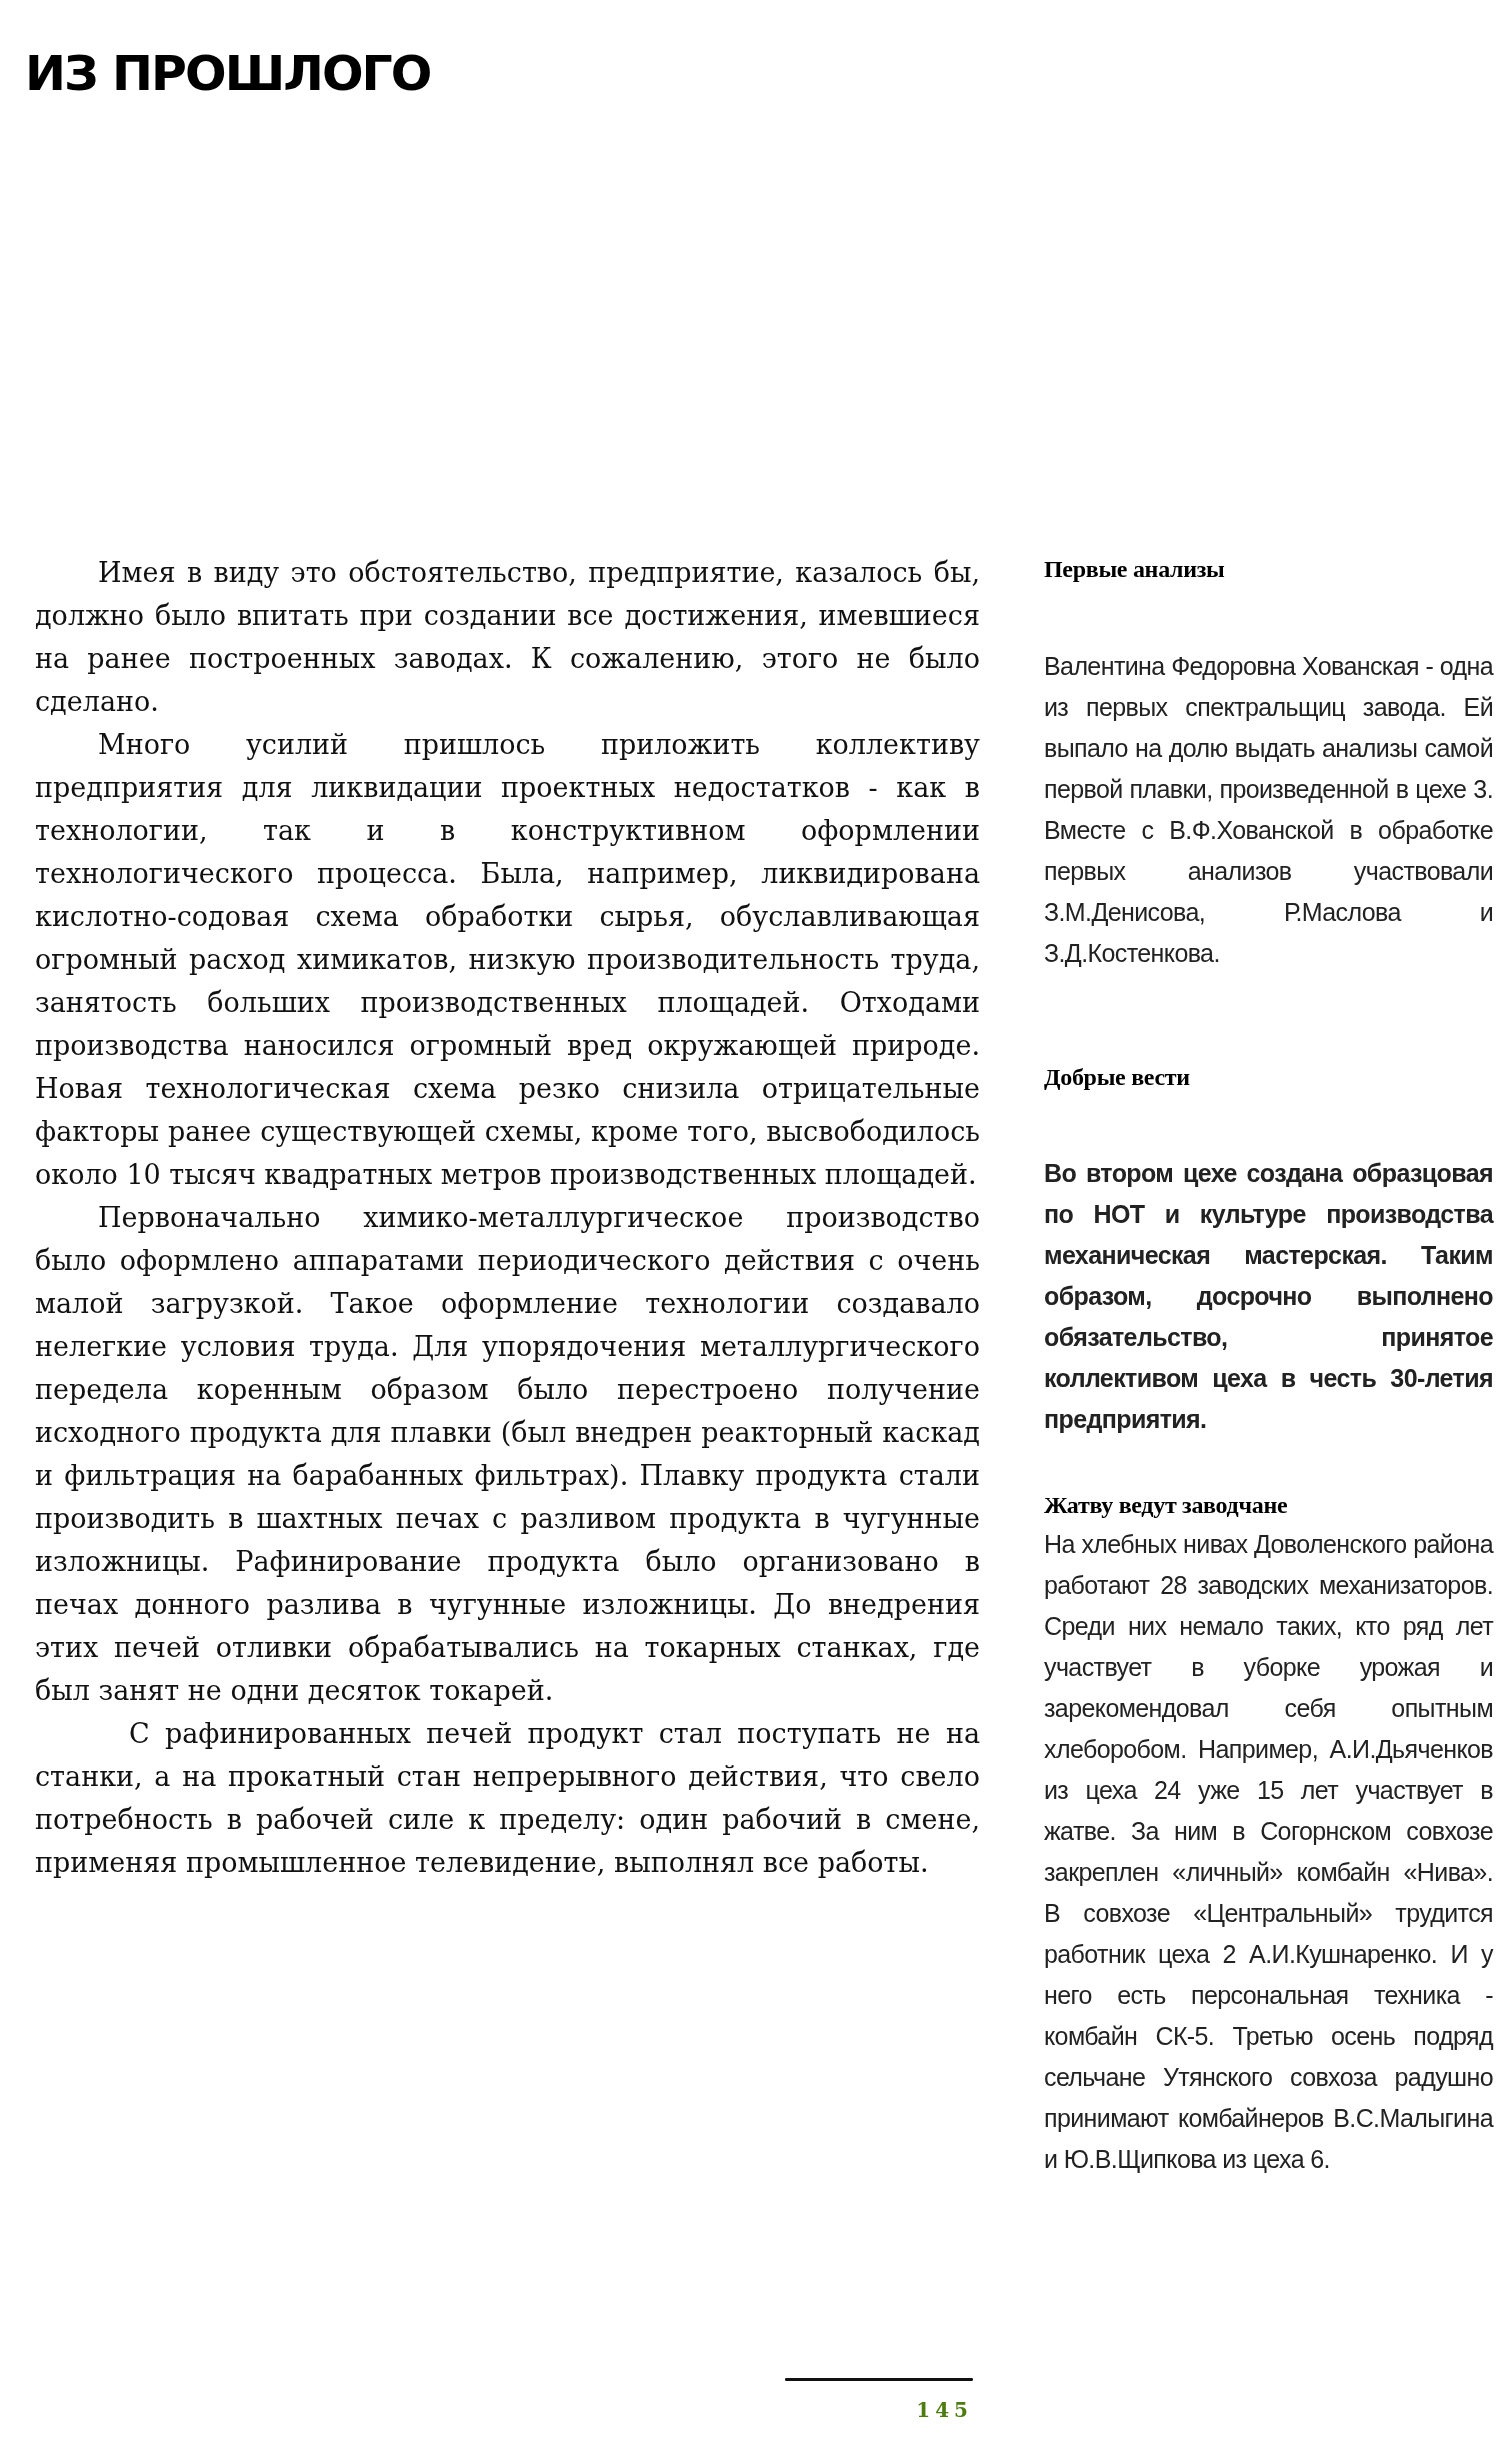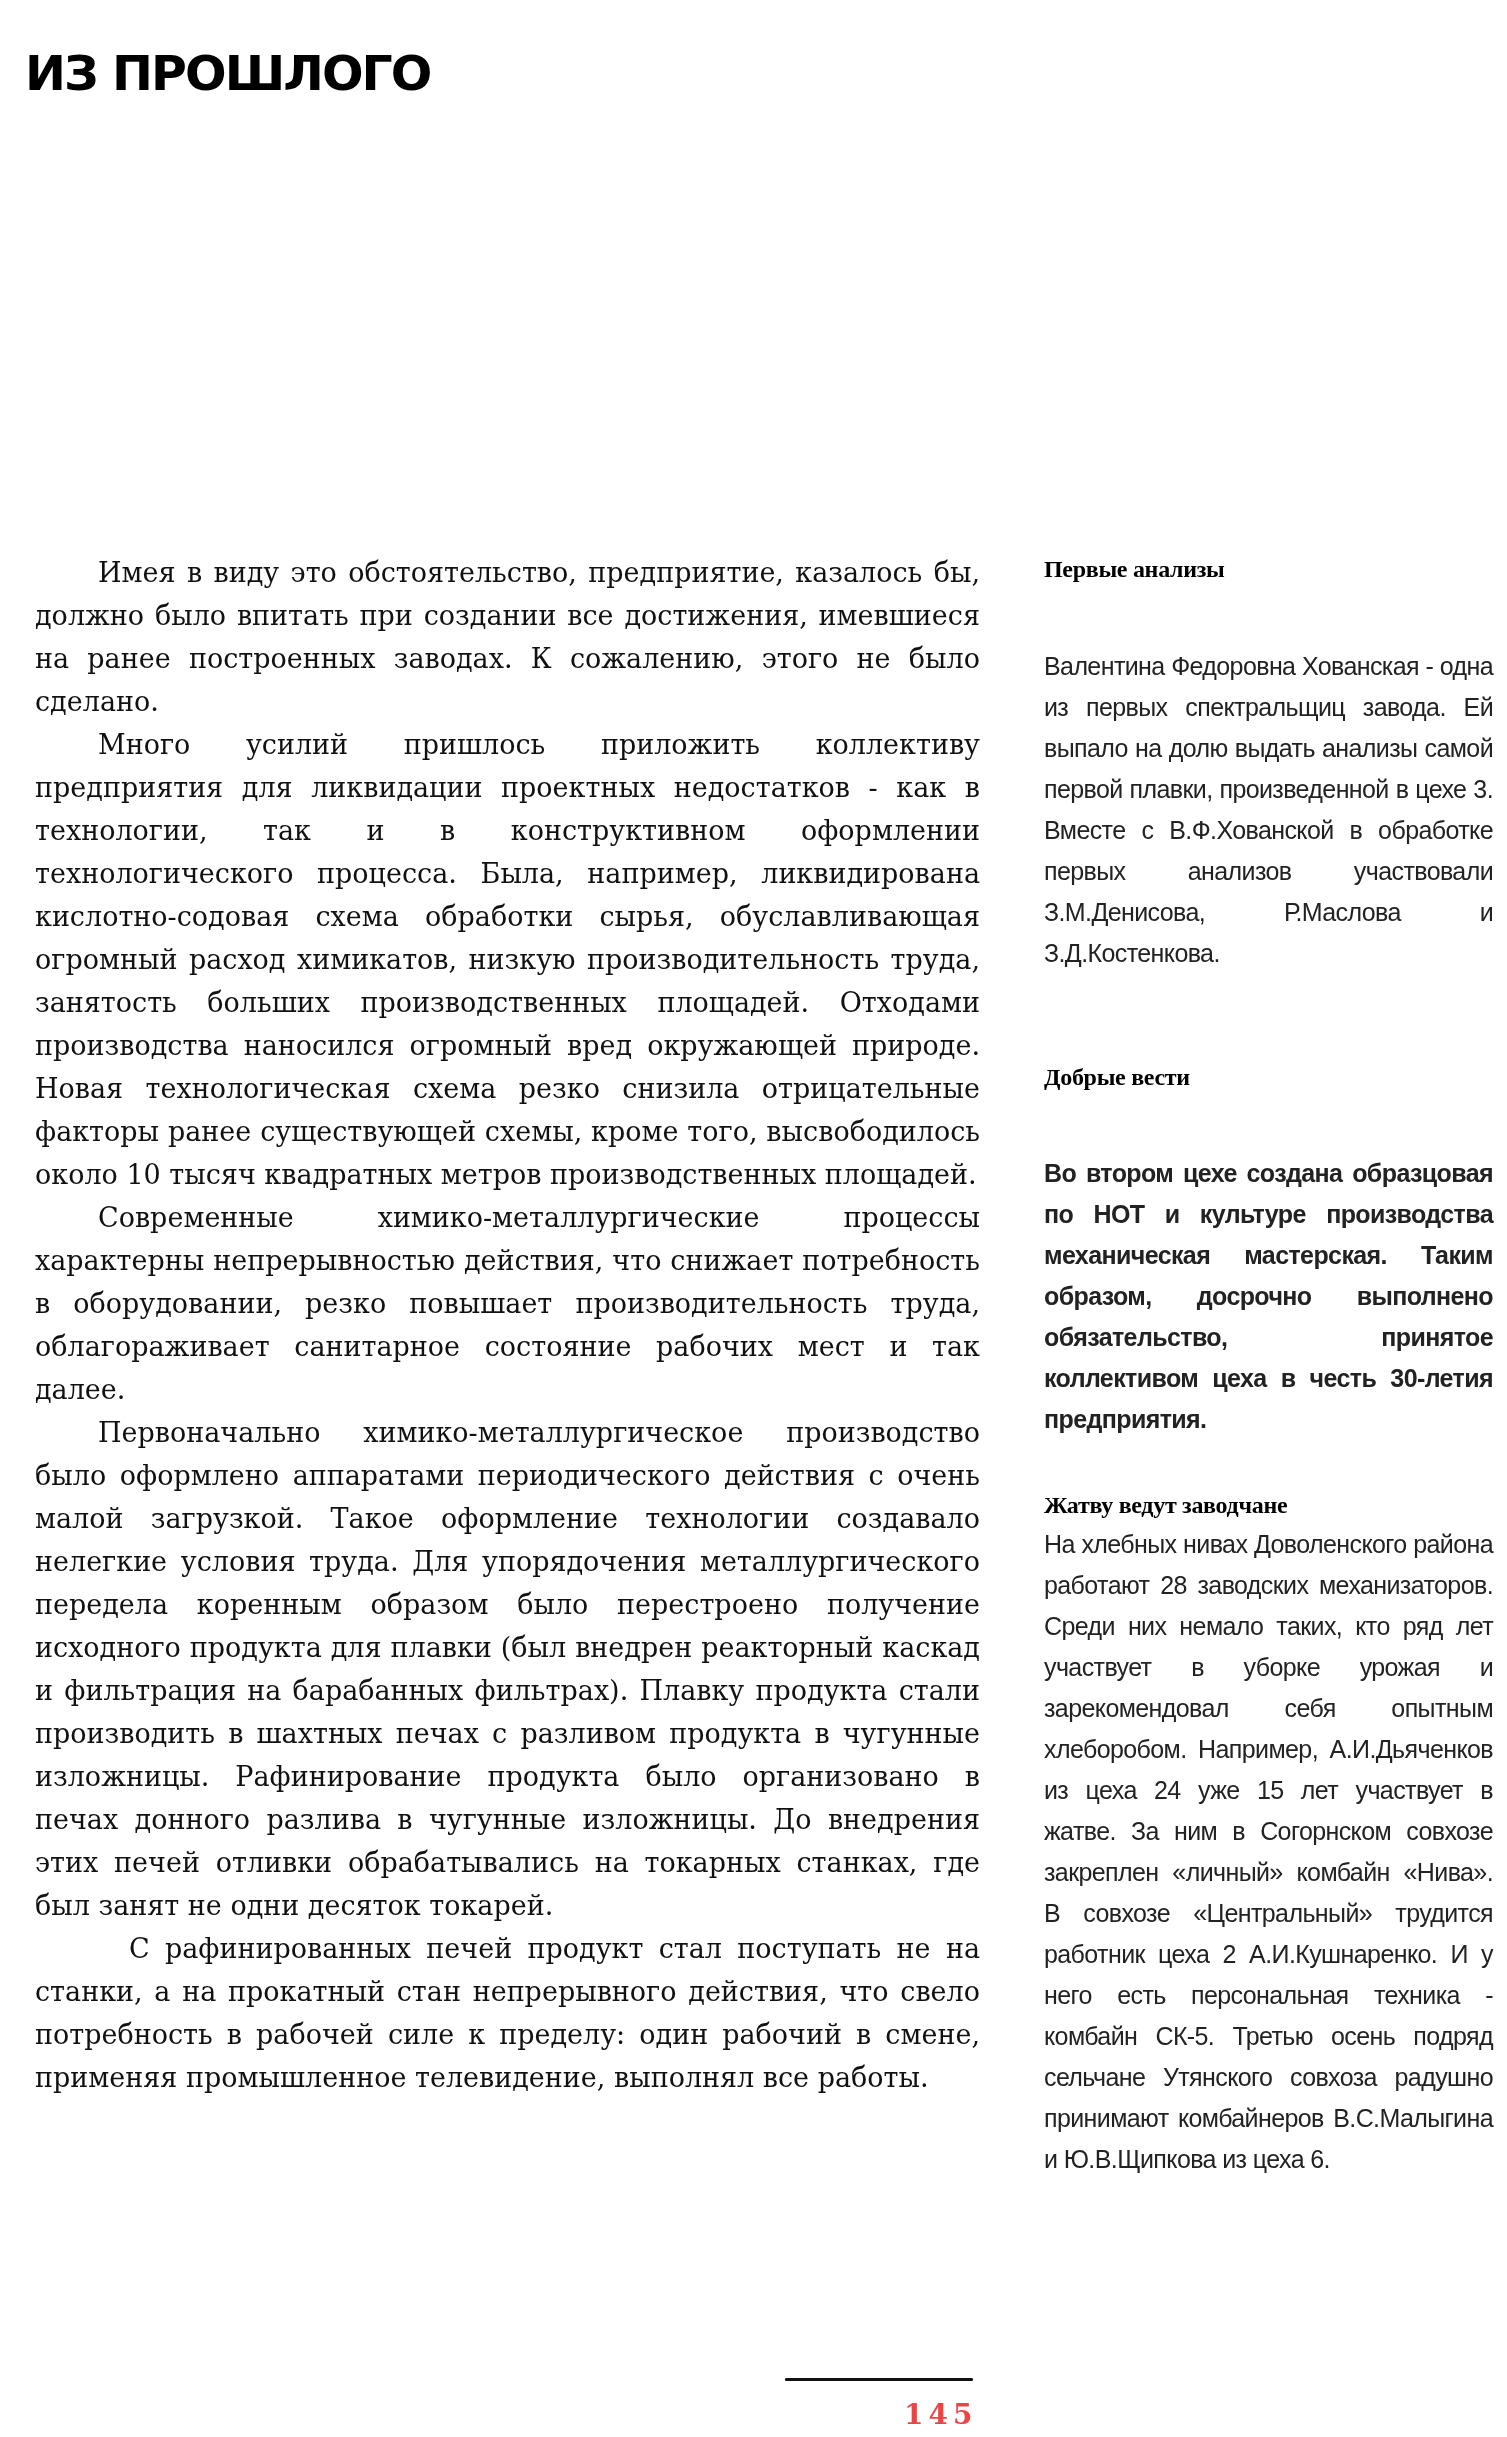--- a/index.html
+++ b/index.html
@@ -29,33 +29,32 @@
   .side-body {
     font-size: 25px; line-height: 41px; letter-spacing: -0.6px; margin: 0;
     text-align: justify; color: #222;
   }
   .rule {
     position: absolute; left: 785px; top: 2378px; width: 188px; height: 3.1px;
     background: #111; border-radius: 1.3px;
   }
   .page-number {
     position: absolute; left: 904px; top: 2398px; width: 69px; text-align: right;
-    font-family: "DejaVu Serif", serif; font-weight: bold; font-size: 28px;
-    letter-spacing: 5px; color: #ef4444;
+    font-family: "DejaVu Serif", serif; font-weight: bold; font-size: 20px;
+    letter-spacing: 5px; color: #4d7c0f;
   }
 </style>
 </head>
 <body>
 
 <div class="page-title">ИЗ ПРОШЛОГО</div>
 
 <div class="main-col">
   <p class="indent">Имея в виду это обстоятельство, предприятие, казалось бы, должно было впитать при создании все достижения, имевшиеся на ранее построенных заводах. К сожалению, этого не было сделано.</p>
   <p class="indent">Много усилий пришлось приложить коллективу предприятия для ликвидации проектных недостатков - как в технологии, так и в конструктивном оформлении технологического процесса. Была, например, ликвидирована кислотно-содовая схема обработки сырья, обуславливающая огромный расход химикатов, низкую производительность труда, занятость больших производственных площадей. Отходами производства наносился огромный вред окружающей природе. Новая технологическая схема резко снизила отрицательные факторы ранее существующей схемы, кроме того, высвободилось около 10 тысяч квадратных метров производственных площадей.</p>
-  <p class="indent">Современные химико-металлургические процессы характерны непрерывностью действия, что снижает потребность в оборудовании, резко повышает производительность труда, облагораживает санитарное состояние рабочих мест и так далее.</p>
   <p class="indent">Первоначально химико-металлургическое производство было оформлено аппаратами периодического действия с очень малой загрузкой. Такое оформление технологии создавало нелегкие условия труда. Для упорядочения металлургического передела коренным образом было перестроено получение исходного продукта для плавки (был внедрен реакторный каскад и фильтрация на барабанных фильтрах). Плавку продукта стали производить в шахтных печах с разливом продукта в чугунные изложницы. Рафинирование продукта было организовано в печах донного разлива в чугунные изложницы. До внедрения этих печей отливки обрабатывались на токарных станках, где был занят не одни десяток токарей.</p>
   <p class="indent2">С рафинированных печей продукт стал поступать не на станки, а на прокатный стан непрерывного действия, что свело потребность в рабочей силе к пределу: один рабочий в смене, применяя промышленное телевидение, выполнял все работы.</p>
 </div>
 
 <div class="side-col" style="top:556px;">
   <h3 class="side-head">Первые анализы</h3>
   <p class="side-body" style="margin-top:63px;">Валентина Федоровна Хованская - одна из первых спектральщиц завода. Ей выпало на долю выдать анализы самой первой плавки, произведенной в цехе 3. Вместе с В.Ф.Хованской в обработке первых анализов участвовали З.М.Денисова, Р.Маслова и З.Д.Костенкова.</p>
 </div>
 
 <div class="side-col" style="top:1064px;">

